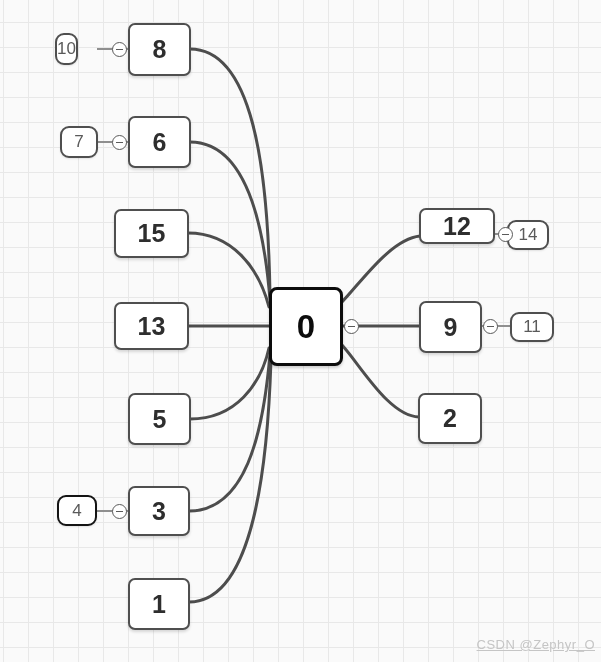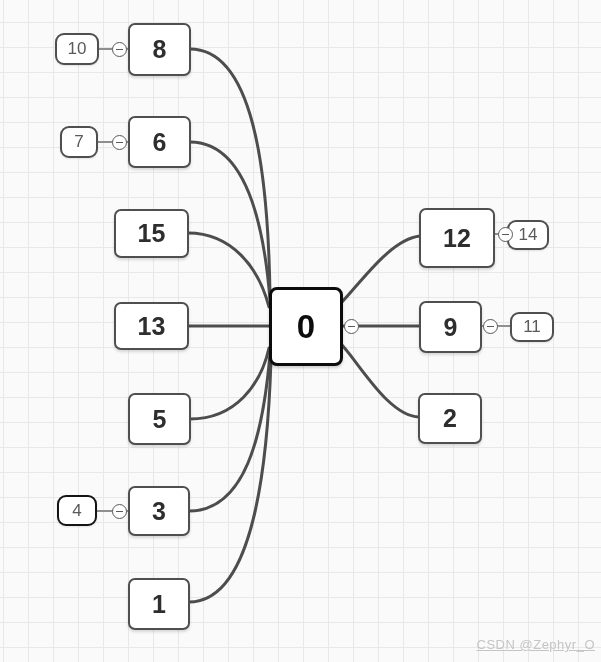--- a/index.html
+++ b/index.html
@@ -85,21 +85,21 @@
     <path class="edge" d="M 342 326 L 420 326"></path>
     <path class="edge" d="M 342 345 C 361 366 389 416 419 417"></path>
 
     <path class="connector" d="M 97 49 L 129 49"></path>
     <path class="connector" d="M 97 142 L 129 142"></path>
     <path class="connector" d="M 96 511 L 129 511"></path>
     <path class="connector" d="M 494 234 L 526 234"></path>
     <path class="connector" d="M 481 326 L 511 326"></path>
   </svg>
 
-  <div class="node small" style="left:55px;top:33px;width:44px;height:32px">
+  <div class="node small" style="left:55px;top:33px;width:23px;height:32px">
       <span>10</span>
     </div>
   <div class="node small" style="left:60px;top:126px;width:38px;height:32px">
       <span>7</span>
     </div>
   <div class="node small selected" style="left:57px;top:495px;width:40px;height:31px">
       <span>4</span>
     </div>
   <div class="node small" style="left:507px;top:220px;width:42px;height:30px">
       <span>14</span>
@@ -127,21 +127,21 @@
       <span>3</span>
     </div>
   <div class="node main" style="left:128px;top:578px;width:62px;height:52px">
       <span>1</span>
     </div>
 
   <div class="node root" style="left:269px;top:287px;width:74px;height:79px">
       <span>0</span>
     </div>
 
-  <div class="node main" style="left:419px;top:208px;width:76px;height:60px">
+  <div class="node main" style="left:419px;top:208px;width:76px;height:36px">
       <span>12</span>
     </div>
   <div class="node main" style="left:419px;top:301px;width:63px;height:52px">
       <span>9</span>
     </div>
   <div class="node main" style="left:418px;top:393px;width:64px;height:51px">
       <span>2</span>
     </div>
 
   <div class="collapse" style="left:111.5px;top:41.5px">

